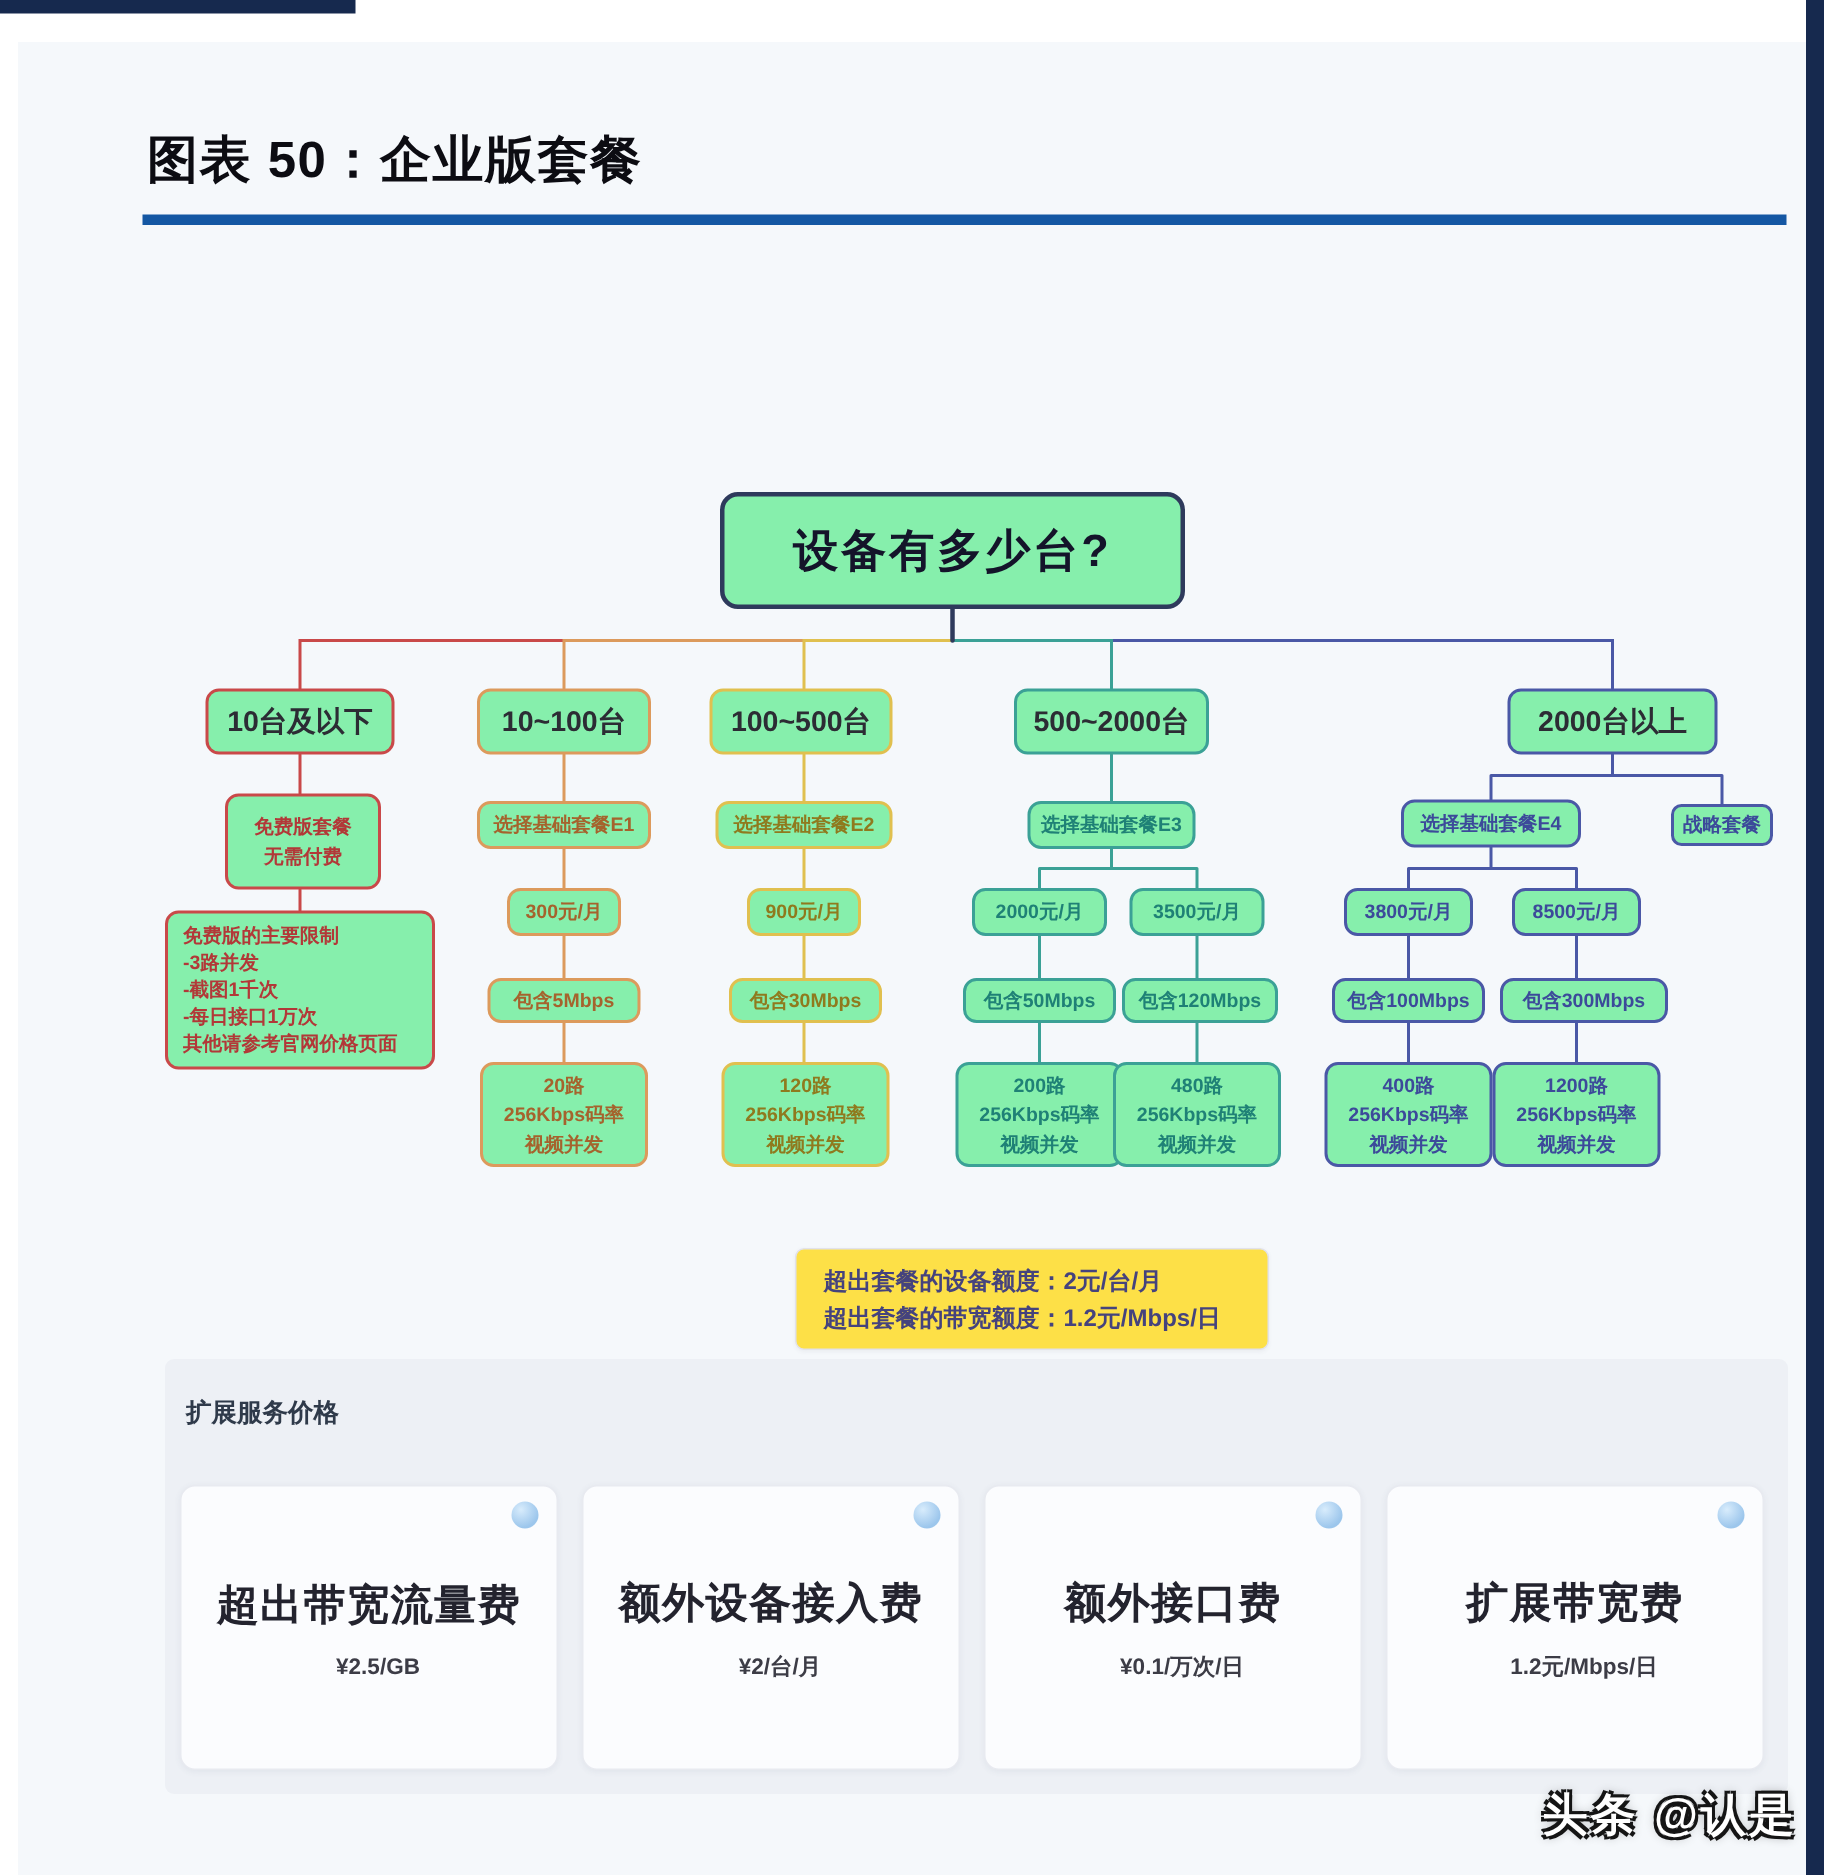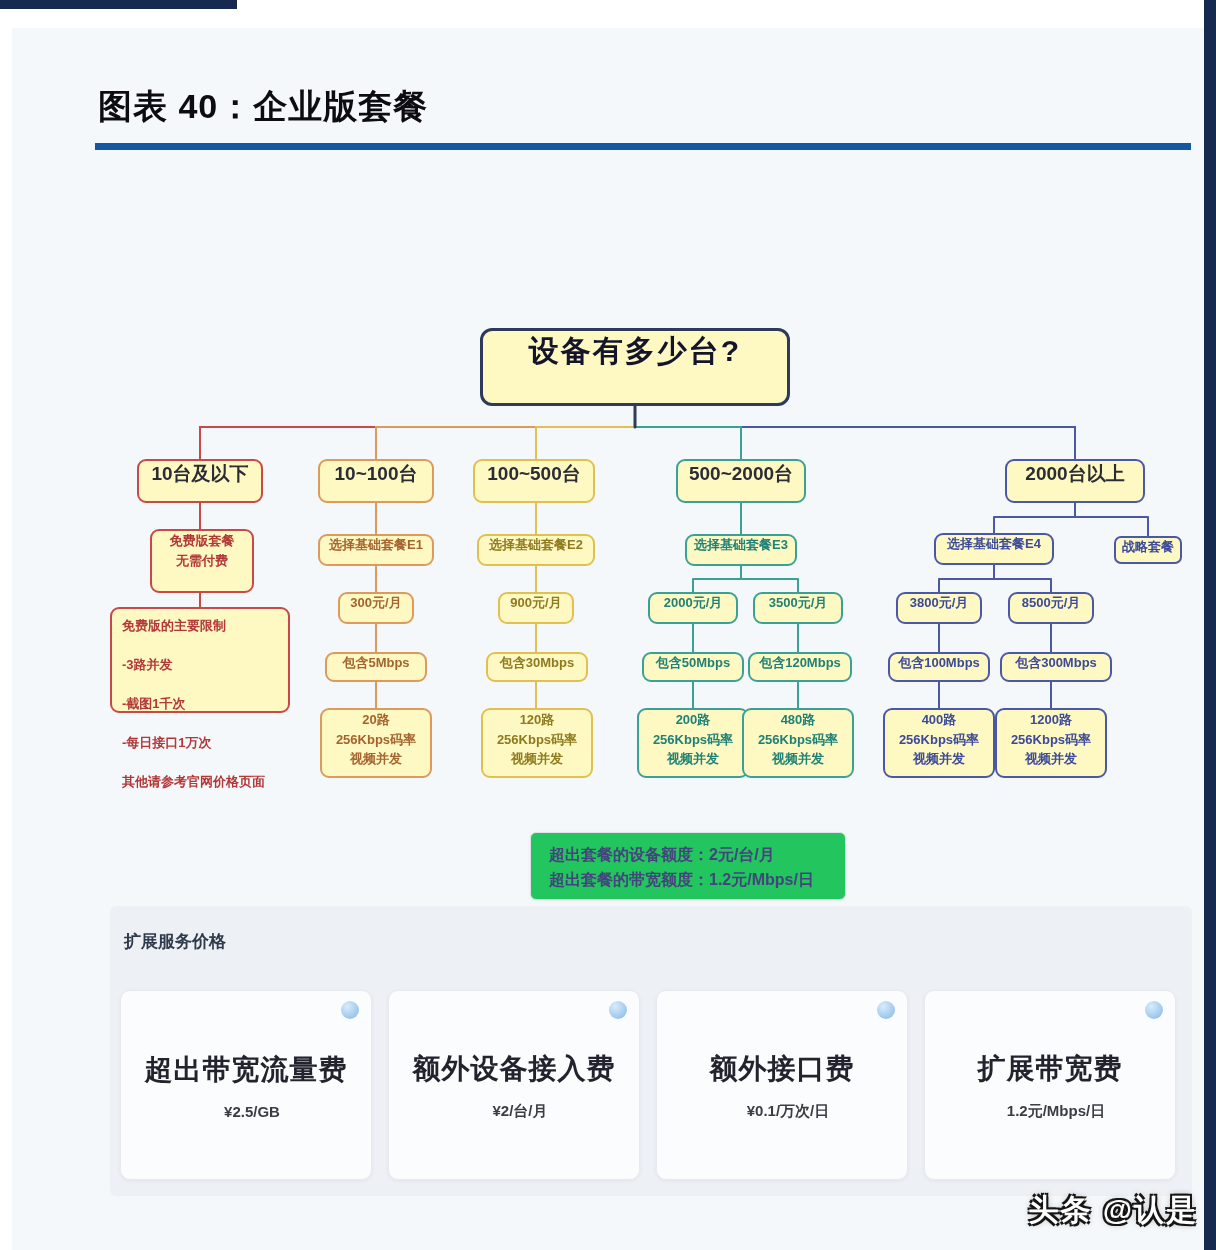--- a/index.html
+++ b/index.html
@@ -20,38 +20,38 @@
 
   .fig-title{position:absolute;left:98px;top:84px;font-size:34px;font-weight:700;color:#0c0c12;letter-spacing:1px;}
   .title-rule{position:absolute;left:95px;top:143px;width:1096px;height:7px;background:var(--rule-blue);}
 
   .wires{position:absolute;left:0;top:0;}
   .sk{fill:none;stroke-width:2;stroke-linecap:round;}
   .sk-red{stroke:var(--node-red);} .sk-org{stroke:var(--node-orange);}
   .sk-yel{stroke:var(--node-yellow);} .sk-teal{stroke:var(--node-teal);}
   .sk-blu{stroke:var(--node-blue);} .sk-navy{stroke:var(--node-navy);stroke-width:3;}
 
-  .node{position:absolute;background:#fef9c3;border:2px solid #999;border-radius:9px;
-        display:flex;flex-direction:column;align-items:center;
+  .node{position:absolute;background:#86efac;border:2px solid #999;border-radius:9px;
+        display:flex;flex-direction:column;align-items:center;justify-content:center;
         text-align:center;box-sizing:border-box;font-weight:600;}
   .b-red{border-color:var(--node-red);color:var(--text-red);}
   .b-org{border-color:var(--node-orange);color:var(--text-orange);}
   .b-yel{border-color:var(--node-yellow);color:var(--text-yellow);}
   .b-teal{border-color:var(--node-teal);color:var(--text-teal);}
   .b-blu{border-color:var(--node-blue);color:var(--text-blue);}
 
   .root-node{border:3px solid var(--node-navy);border-radius:12px;color:#14142a;
              font-size:30px;font-weight:700;letter-spacing:2px;}
   .lvl1{font-size:19px;color:#2c2c34;font-weight:600;}
   .sm{font-size:13px;} .xs{font-size:13px;}
   .conc span{display:block;line-height:1.5;}
-  .limits{align-items:flex-start;text-align:left;padding:8px 10px;font-size:13px;line-height:18px;font-weight:600;gap:21px;}
+  .limits{align-items:flex-start;text-align:left;padding:8px 10px;font-size:13px;line-height:18px;font-weight:600;}
   .limits div{white-space:nowrap;}
 
-  .overage{position:absolute;left:530px;top:832px;width:316px;height:68px;background:#22c55e;
+  .overage{position:absolute;left:530px;top:832px;width:316px;height:68px;background:#fde047;
            border:1px solid #e2e2ea;border-radius:6px;box-sizing:border-box;padding:9px 18px;
            font-size:16px;line-height:25px;color:#45437d;font-weight:600;box-shadow:0 1px 3px rgba(60,60,90,.06);}
 
   .panel{position:absolute;left:110px;top:906px;width:1082px;height:290px;background:#edf0f5;border-radius:6px;}
   .panel-title{position:absolute;left:14px;top:24px;font-size:17px;font-weight:700;color:#2f3a4a;}
   .card{position:absolute;top:84px;width:252px;height:190px;background:#fbfcfe;border:1px solid #e8eaf0;
         border-radius:10px;box-sizing:border-box;display:flex;flex-direction:column;align-items:center;
         justify-content:center;gap:14px;box-shadow:0 1px 4px rgba(70,80,110,.07);}
   .card-dot{position:absolute;top:10px;right:12px;width:18px;height:18px;border-radius:50%;
             background:radial-gradient(circle at 35% 30%, #d8ecfc 0%, var(--icon-blue) 70%);}
@@ -63,21 +63,21 @@
              text-shadow:-2px -2px 0 #151515, 2px -2px 0 #151515, -2px 2px 0 #151515, 2px 2px 0 #151515, 0 0 7px rgba(0,0,0,.45);}
 </style>
 </head>
 <body>
 
 <div class="page">
   <div class="tint"></div>
   <div class="frame-top"></div>
   <div class="frame-right"></div>
 
-  <div class="fig-title">图表 40：企业版套餐</div>
+  <div class="fig-title">图表 50：企业版套餐</div>
   <div class="title-rule"></div>
 
   <svg class="wires" width="1216" height="1250" viewBox="0 0 1216 1250">
     <path class="sk sk-red" d="M635,427 H200 V459"></path>
     <path class="sk sk-org" d="M635,427 H376 V459"></path>
     <path class="sk sk-yel" d="M635,427 H536 V459"></path>
     <path class="sk sk-blu" d="M635,427 H1075 V459"></path>
     <path class="sk sk-teal" d="M635,427 H741 V459"></path>
     <path class="sk sk-navy" d="M635,404 V427"></path>
     <path class="sk sk-red" d="M200,503 V529 M200,593 V607"></path>

